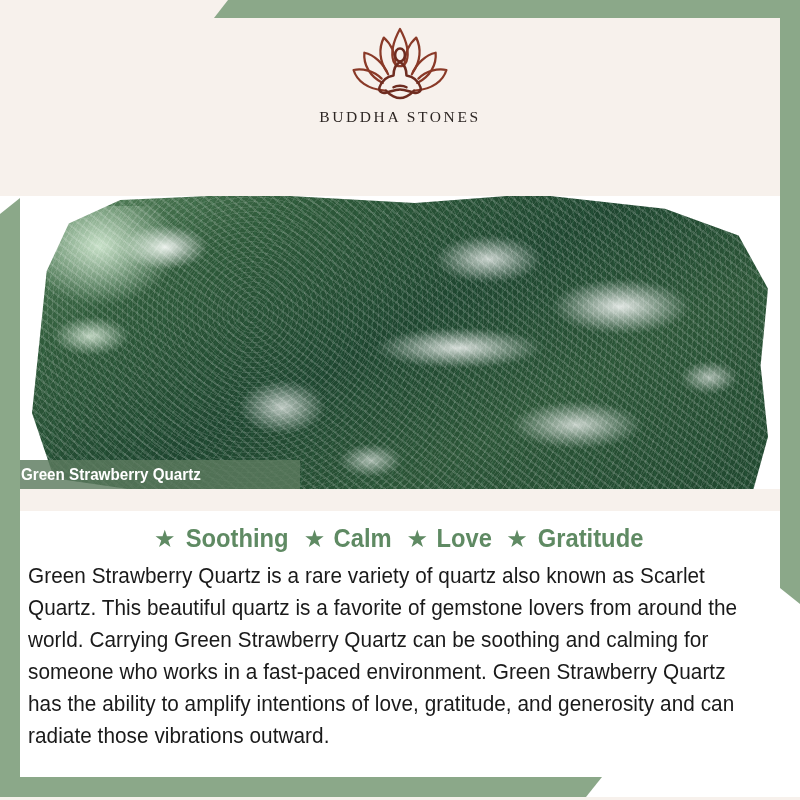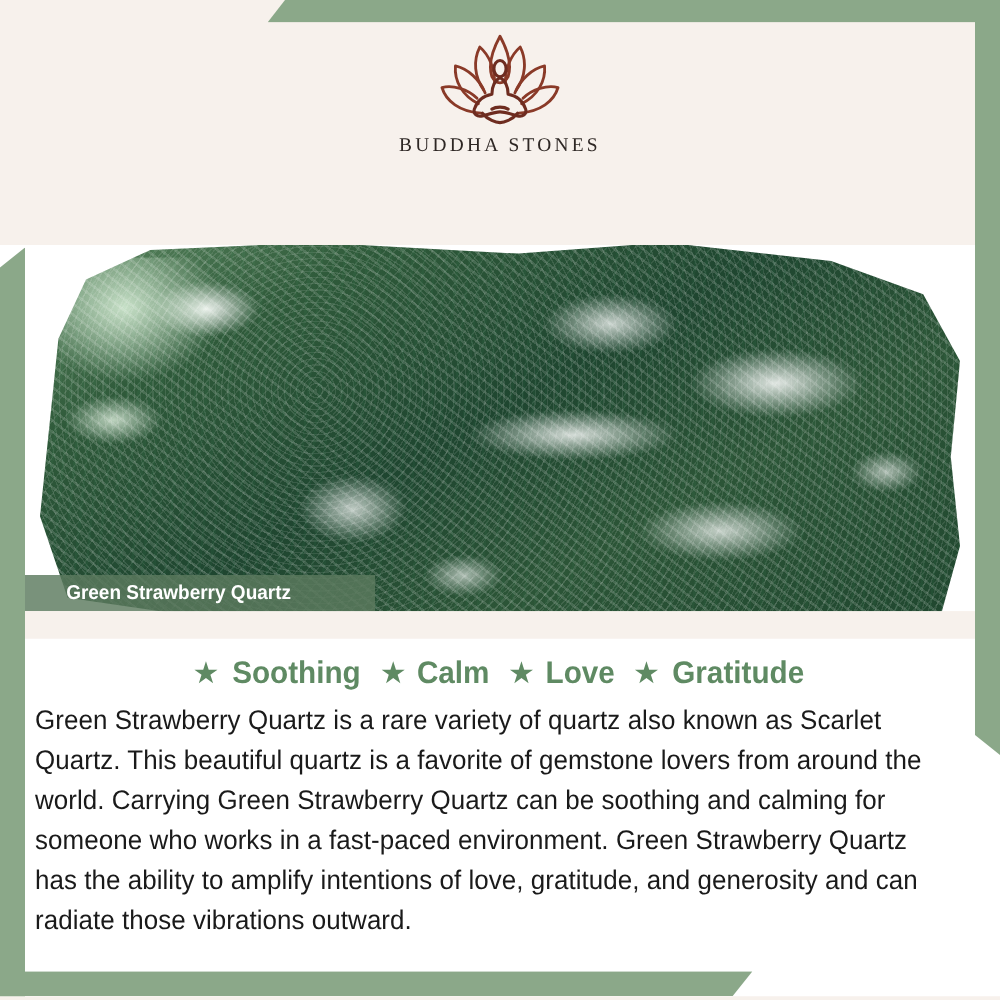--- a/index.html
+++ b/index.html
@@ -193,21 +193,20 @@
   .caption {
     position: absolute;
     left: 0;
     bottom: 0;
     width: 300px;
     height: 29px;
     background: rgba(92,122,94,0.82);
     display: flex;
     align-items: center;
     z-index: 3;
-    padding-left: 32px;
   }
 
   .caption-text {
     font-family: "Liberation Sans Narrow", "Liberation Sans", sans-serif;
     font-weight: 700;
     font-size: 16px;
     color: #ffffff;
     padding-left: 22px;
     transform: scaleX(0.95);
     transform-origin: left center;

